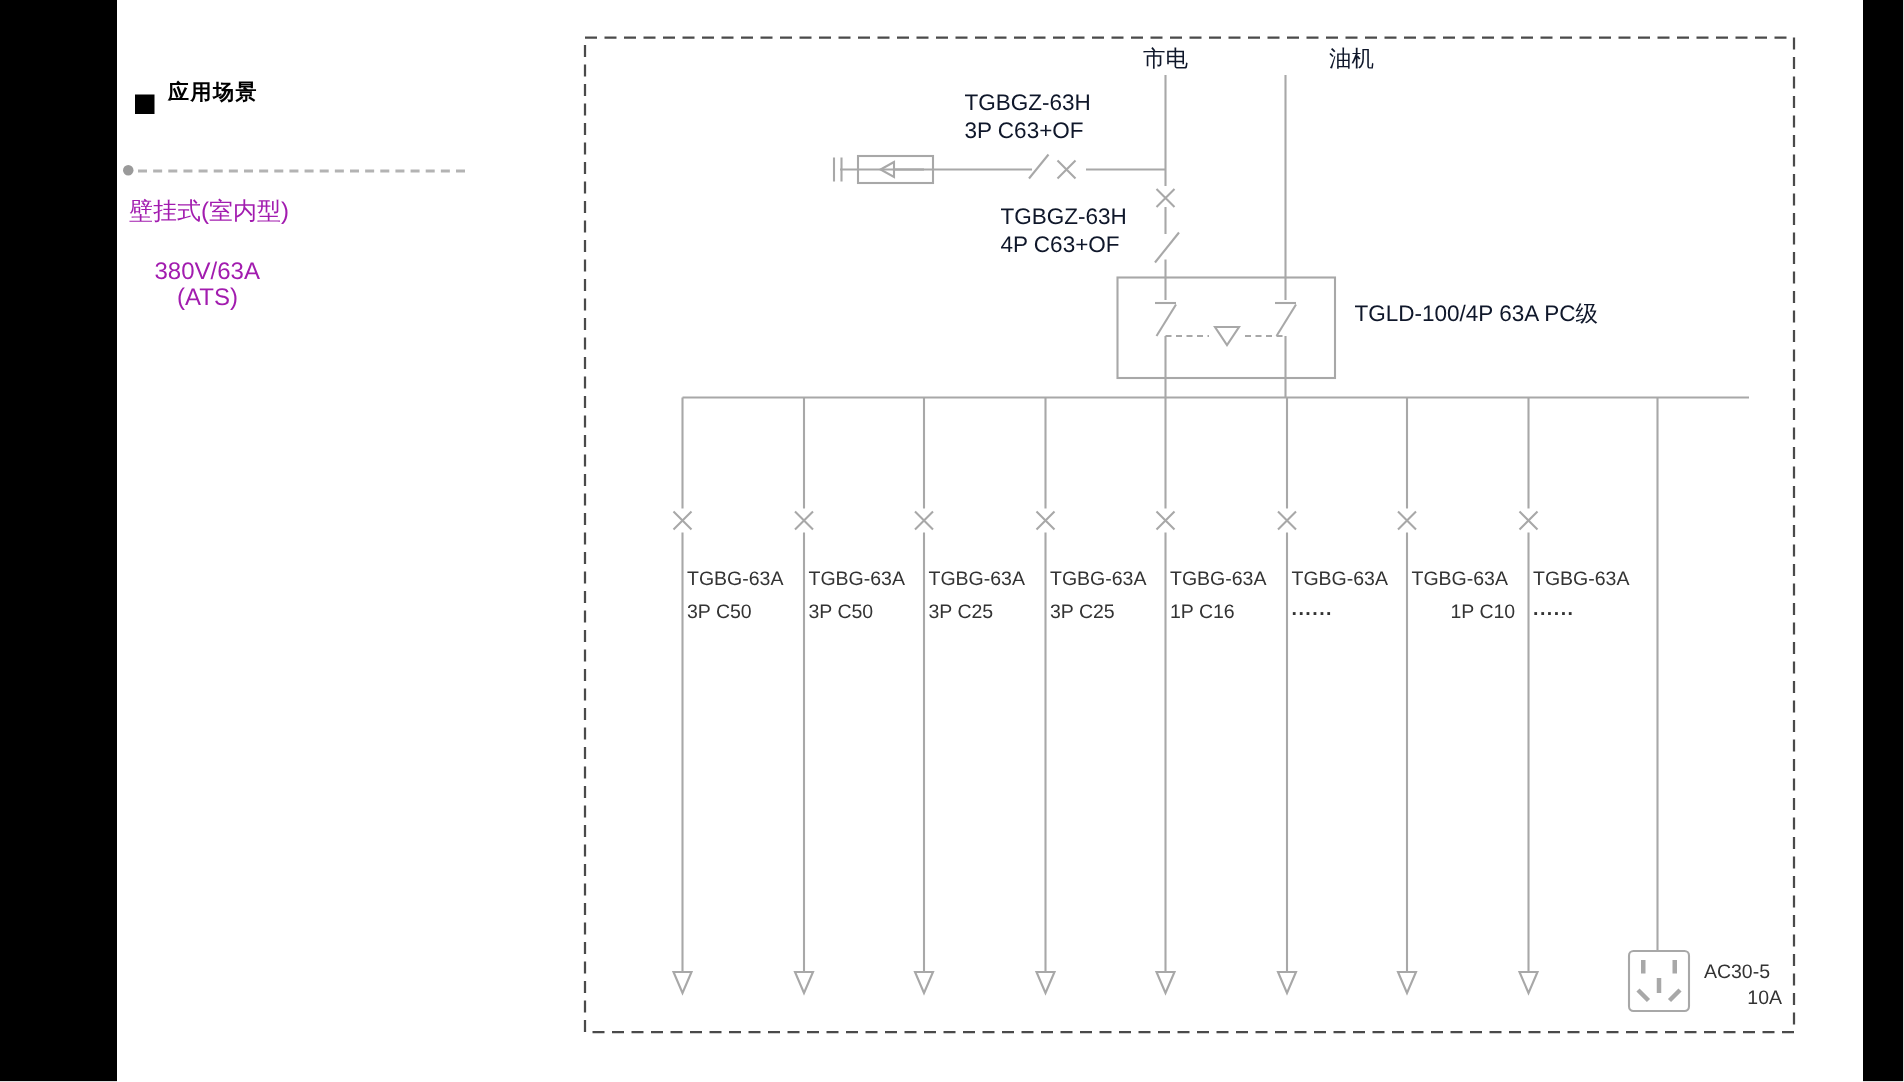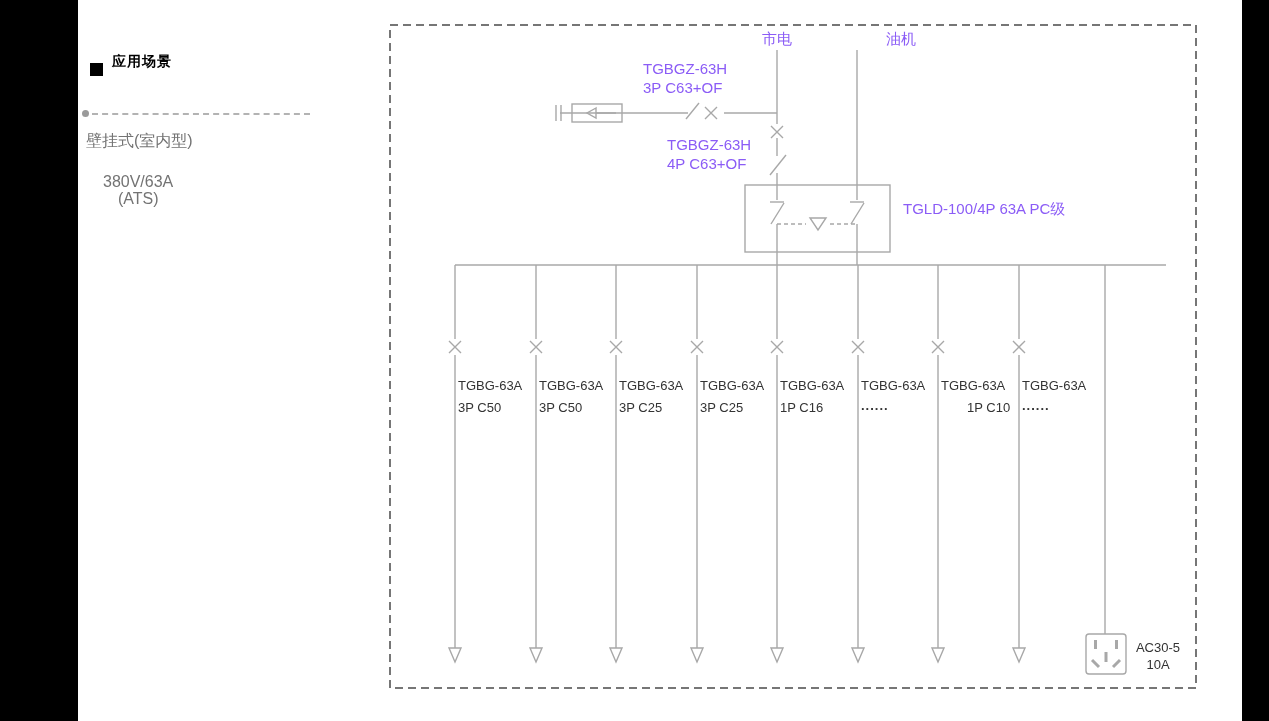--- a/index.html
+++ b/index.html
@@ -9,24 +9,24 @@
 
   .edge-bar { position:absolute; top:0; height:721px; background:#000000; }
   #edge-left { left:0; width:78px; }
   #edge-right { right:0; width:27px; }
 
   
   .section-bullet { position:absolute; left:90px; top:63px; width:13px; height:13px; background:#000; }
   .section-title { position:absolute; left:112px; top:53px; font-size:14px; font-weight:bold; color:#000; letter-spacing:1px; white-space:nowrap; }
   .dash-sep { position:absolute; left:92px; top:113px; width:218px; border-top:2px dashed #b3b3b3; }
   .dash-dot { position:absolute; left:82px; top:110px; width:7px; height:7px; border-radius:50%; background:#9a9a9a; }
-  .side-line { position:absolute; font-size:16px; color:#737373; white-space:nowrap; }
+  .side-line { position:absolute; font-size:16px; color:#a21caf; white-space:nowrap; }
 
   
-  .lbl  { position:absolute; font-size:15px; color:#8b5cf6; white-space:nowrap; }
+  .lbl  { position:absolute; font-size:15px; color:#0f172a; white-space:nowrap; }
   .flbl { position:absolute; font-size:13px; color:#333; white-space:nowrap;text-align:center; }
   .dotspec { letter-spacing:1px; font-weight:bold; }
 
   svg { position:absolute; left:0; top:0; }
 </style>
 </head>
 <body>
 
 <div id="page">
 
@@ -172,15 +172,15 @@
   <div class="flbl" style="left:780px;top:378px">TGBG-63A</div>
   <div class="flbl" style="left:780px;top:400px">1P C16</div>
   <div class="flbl" style="left:861px;top:378px">TGBG-63A</div>
   <div class="flbl dotspec" style="left:861px;top:398px">......</div>
   <div class="flbl" style="left:941px;top:378px">TGBG-63A</div>
   <div class="flbl" style="left:967px;top:400px">1P C10</div>
   <div class="flbl" style="left:1022px;top:378px">TGBG-63A</div>
   <div class="flbl dotspec" style="left:1022px;top:398px">......</div>
 
   <div class="flbl" style="left:1128px;top:640px;width:60px;">AC30-5</div>
-  <div class="flbl" style="left:1128px;top:657px;width:60px;text-align:center">10A</div>
+  <div class="flbl" style="left:1128px;top:657px;width:60px;text-align:right">10A</div>
 
 </div>
 
 </body></html>

